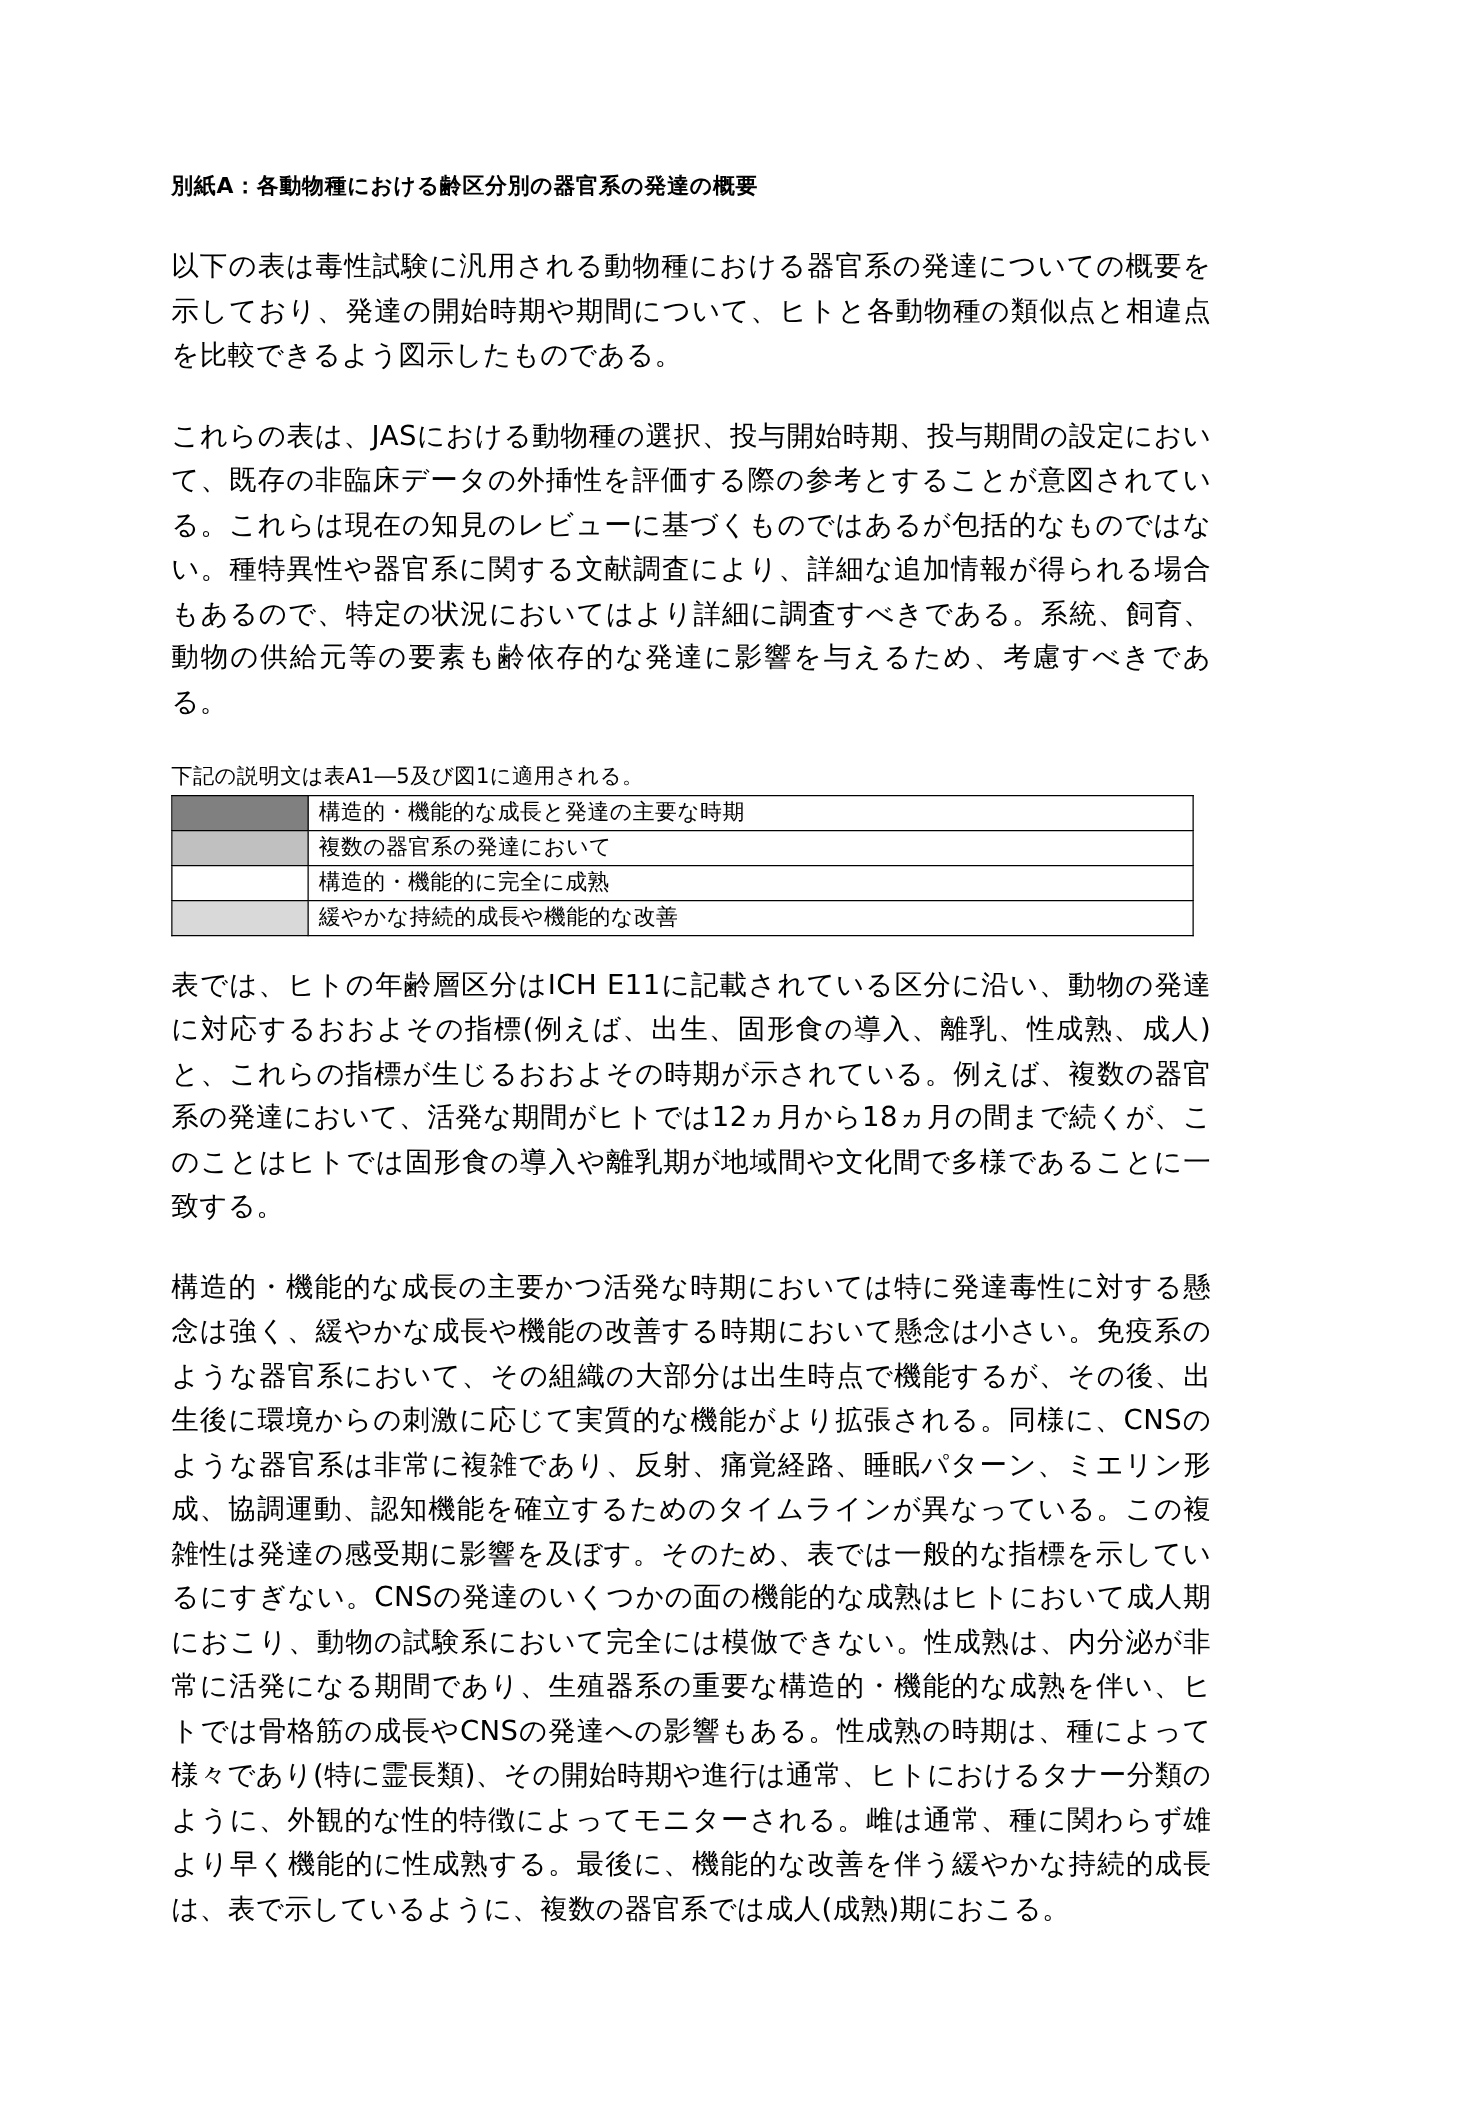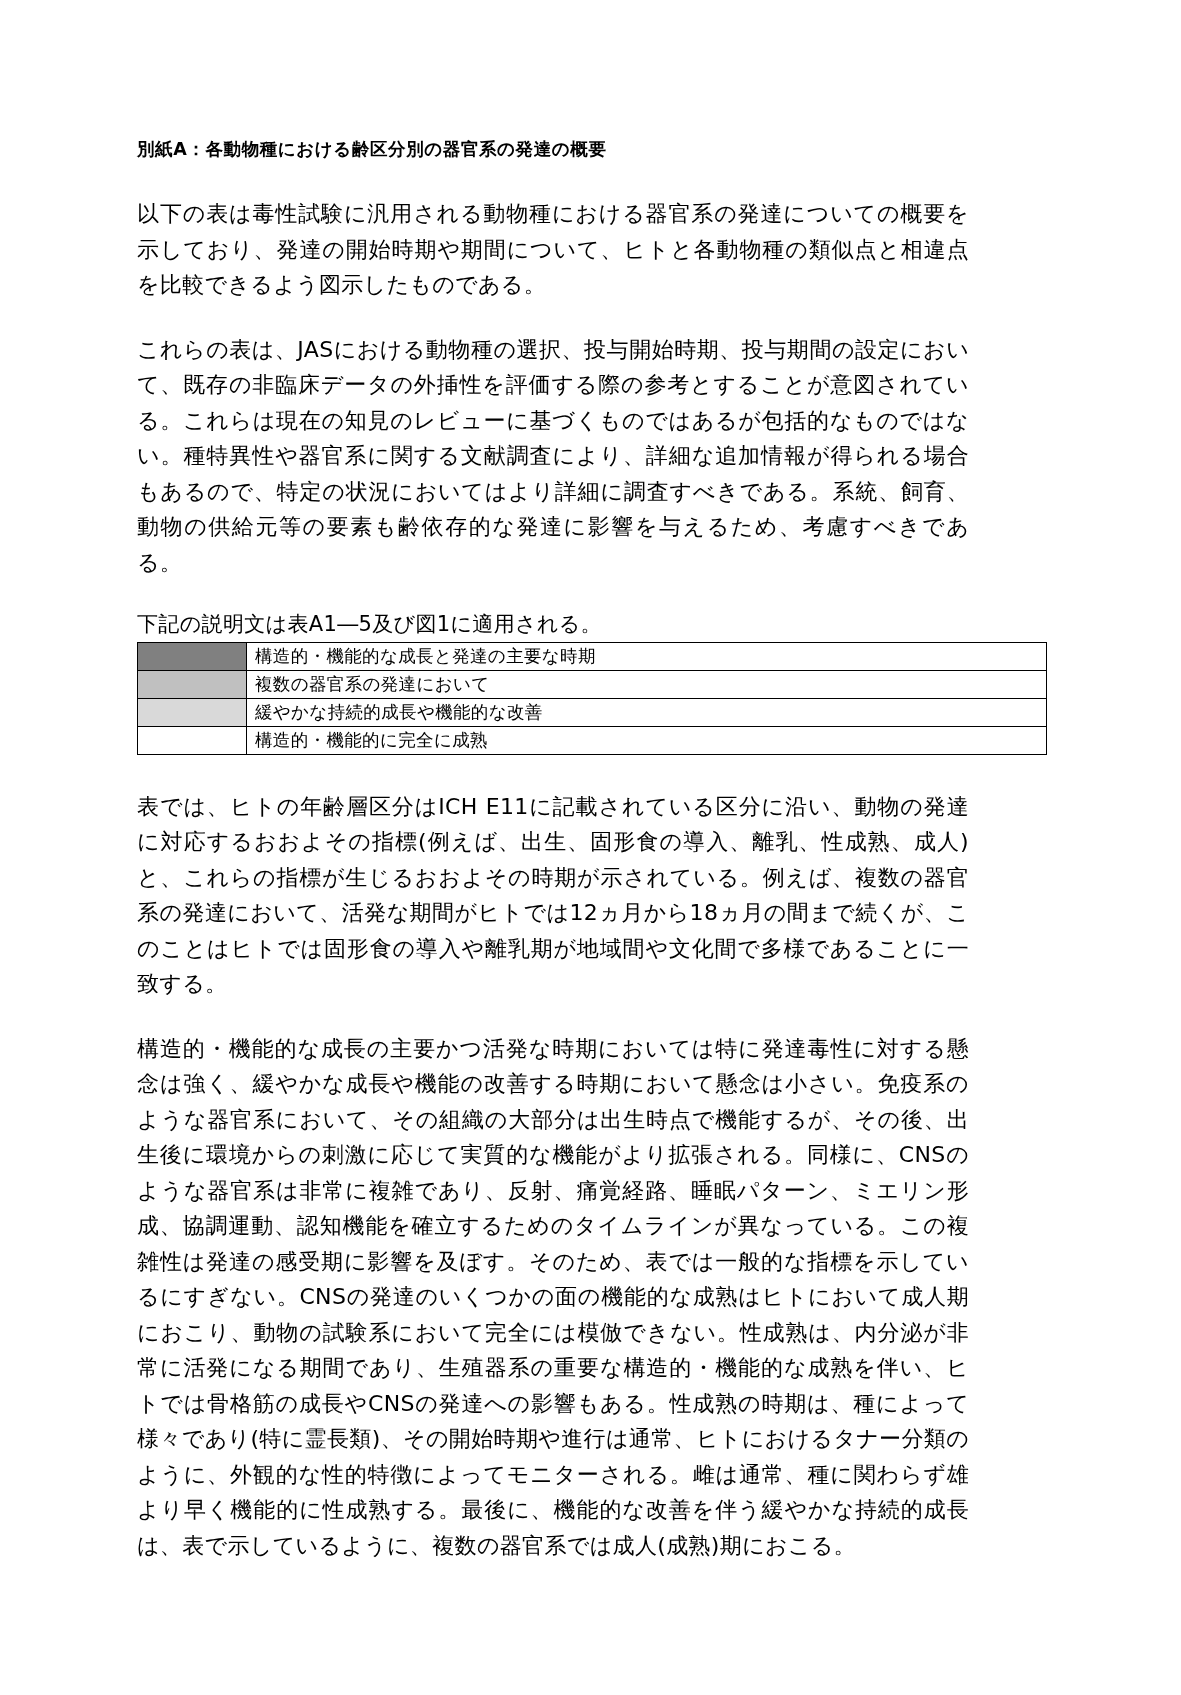--- a/index.html
+++ b/index.html
@@ -37,31 +37,31 @@
     font-size: 22px;
     line-height: 35.5px;
     letter-spacing: 0.35px;
     text-align: justify;
     text-justify: inter-character;
     margin: 0 0 29px 0;
     word-break: break-all;
     overflow-wrap: anywhere;
   }
   .caption {
-    font-size: 21px;
+    font-size: 17px;
     line-height: 1.45;
     letter-spacing: 0.35px;
     margin: 0 0 2px 0;
     white-space: nowrap;
   }
   .legend-table {
     border-collapse: collapse;
-    width: 910px;
+    width: 818px;
     table-layout: fixed;
-    margin: 0 0 34px 0;
+    margin: 0 0 22px 0;
   }
   .legend-table td {
     border: 1px solid #000000;
     padding: 0;
     height: 27px;
     vertical-align: middle;
   }
   .legend-table td.swatch {
     width: 108px;
     padding: 0;
@@ -92,26 +92,26 @@
       <tbody>
         <tr>
           <td class="swatch" style="background-color: rgb(128, 128, 128);"></td>
           <td class="desc">構造的・機能的な成長と発達の主要な時期</td>
         </tr>
         <tr>
           <td class="swatch" style="background-color: rgb(192, 192, 192);"></td>
           <td class="desc">複数の器官系の発達において</td>
         </tr>
         <tr>
+          <td class="swatch" style="background-color: rgb(255, 255, 255);"></td>
+          <td class="desc">構造的・機能的に完全に成熟</td>
+        </tr>
+        <tr>
           <td class="swatch" style="background-color: rgb(217, 217, 217);"></td>
           <td class="desc">緩やかな持続的成長や機能的な改善</td>
-        </tr>
-        <tr>
-          <td class="swatch" style="background-color: rgb(255, 255, 255);"></td>
-          <td class="desc">構造的・機能的に完全に成熟</td>
         </tr>
       </tbody>
     </table>
 
     <p class="para">表では、ヒトの年齢層区分はICH E11に記載されている区分に沿い、動物の発達に対応するおおよその指標(例えば、出生、固形食の導入、離乳、性成熟、成人)と、これらの指標が生じるおおよその時期が示されている。例えば、複数の器官系の発達において、活発な期間がヒトでは12ヵ月から18ヵ月の間まで続くが、このことはヒトでは固形食の導入や離乳期が地域間や文化間で多様であることに一致する。</p>
 
     <p class="para">構造的・機能的な成長の主要かつ活発な時期においては特に発達毒性に対する懸念は強く、緩やかな成長や機能の改善する時期において懸念は小さい。免疫系のような器官系において、その組織の大部分は出生時点で機能するが、その後、出生後に環境からの刺激に応じて実質的な機能がより拡張される。同様に、CNSのような器官系は非常に複雑であり、反射、痛覚経路、睡眠パターン、ミエリン形成、協調運動、認知機能を確立するためのタイムラインが異なっている。この複雑性は発達の感受期に影響を及ぼす。そのため、表では一般的な指標を示しているにすぎない。CNSの発達のいくつかの面の機能的な成熟はヒトにおいて成人期におこり、動物の試験系において完全には模倣できない。性成熟は、内分泌が非常に活発になる期間であり、生殖器系の重要な構造的・機能的な成熟を伴い、ヒトでは骨格筋の成長やCNSの発達への影響もある。性成熟の時期は、種によって様々であり(特に霊長類)、その開始時期や進行は通常、ヒトにおけるタナー分類のように、外観的な性的特徴によってモニターされる。雌は通常、種に関わらず雄より早く機能的に性成熟する。最後に、機能的な改善を伴う緩やかな持続的成長は、表で示しているように、複数の器官系では成人(成熟)期におこる。</p>
 
   </div>
 </div>

